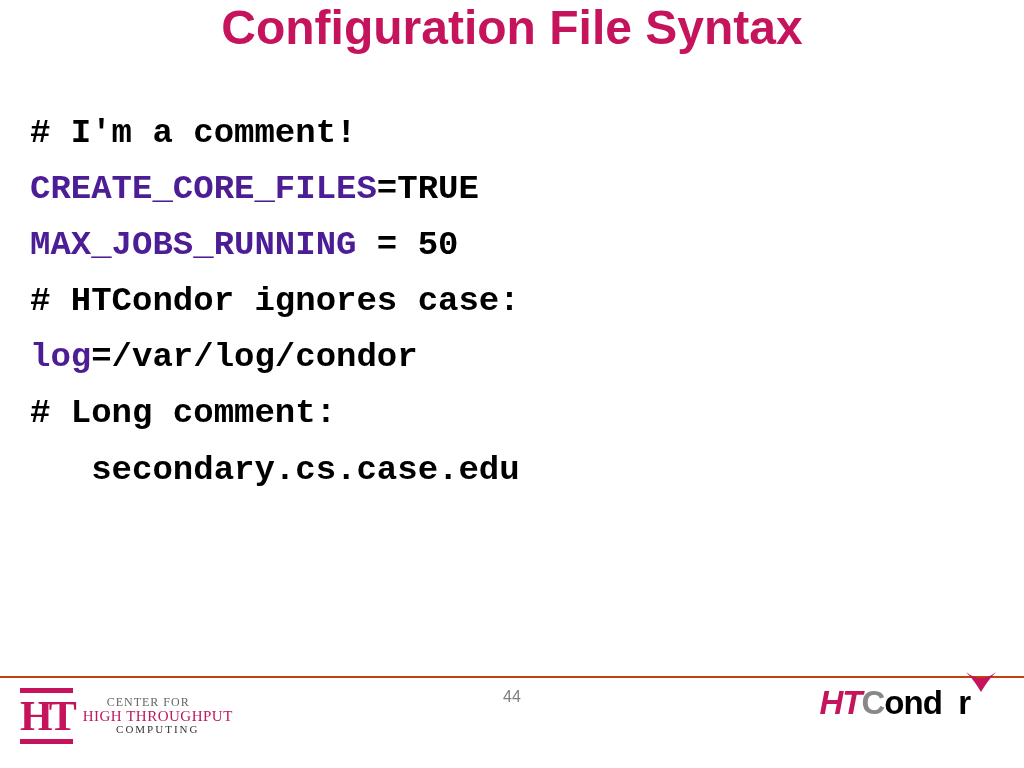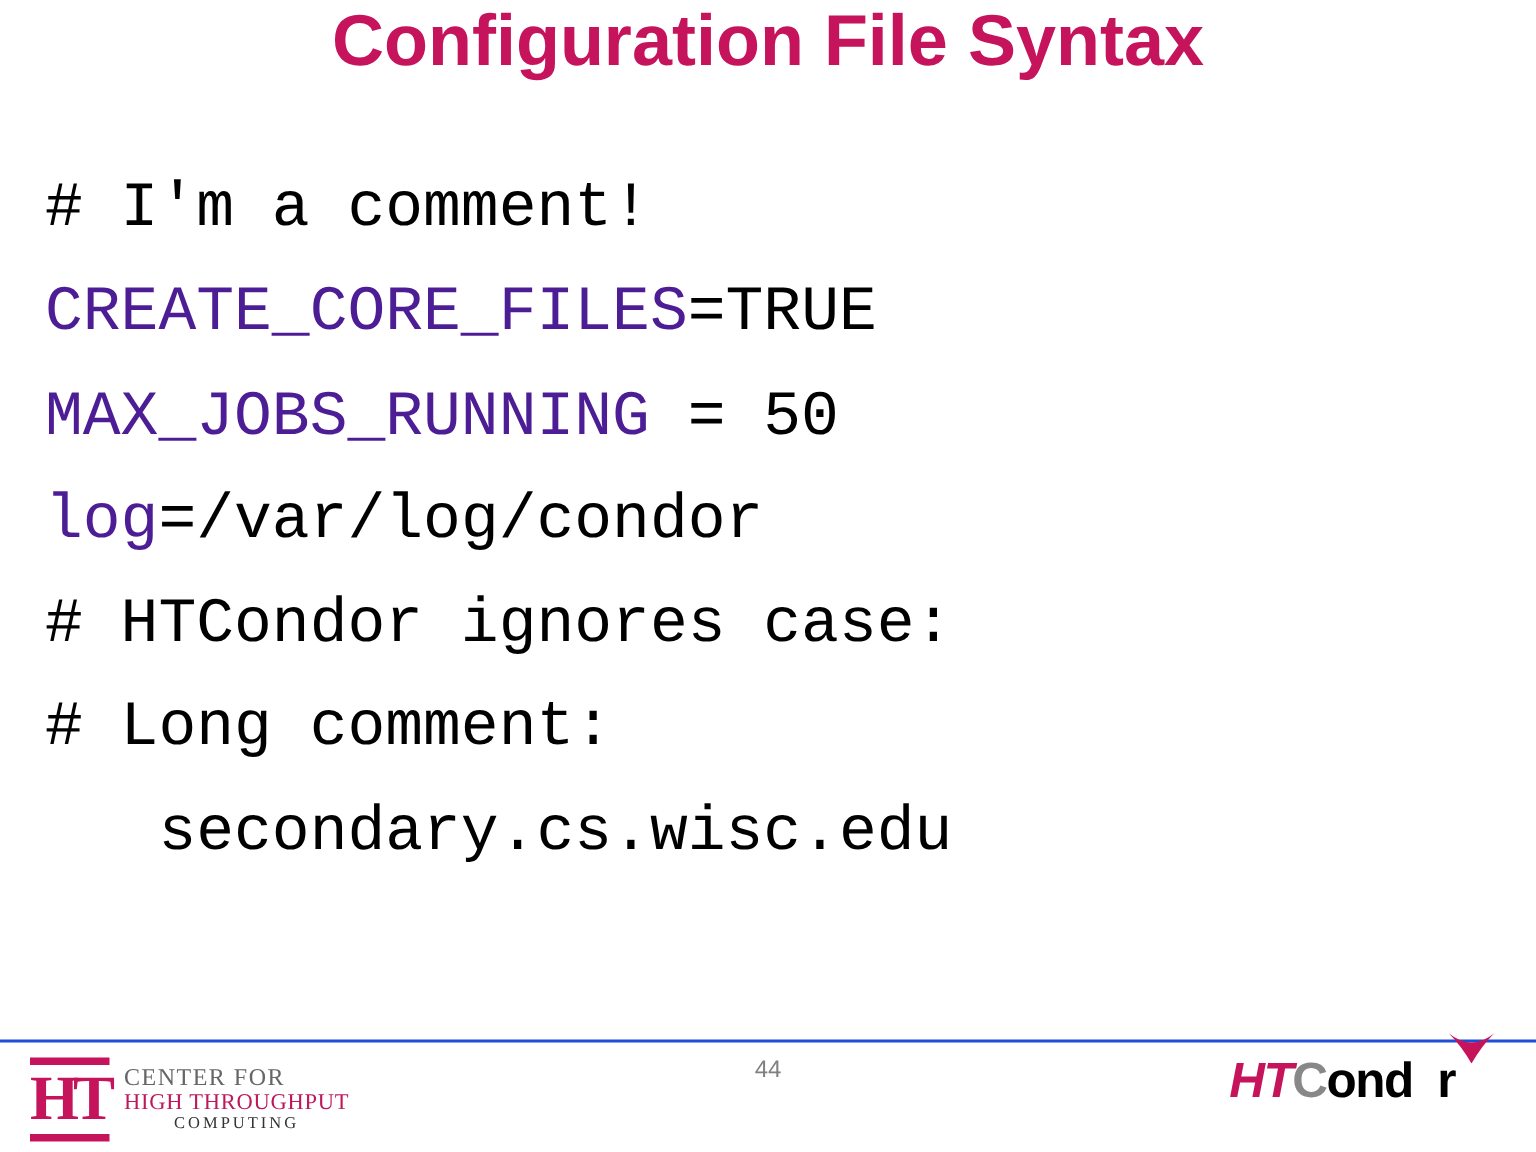--- a/index.html
+++ b/index.html
@@ -1,27 +1,27 @@
 <!DOCTYPE html>
 <html><head>
 <meta charset="utf-8">
 <style>
   * { margin: 0; padding: 0; box-sizing: border-box; }
   html, body { width: 1024px; height: 768px; background: #fff; font-family: Arial, Helvetica, sans-serif; overflow: hidden; }
   .slide { position: relative; width: 1024px; height: 768px; }
   .title { text-align: center; font-size: 48px; font-weight: bold; color: #c5145c; }
-  .content { padding: 50px 30px 0 30px; font-family: "Courier New", Courier, monospace; font-size: 42px; font-weight: normal; line-height: 1.65; color: #000; }
+  .content { padding: 50px 30px 0 30px; font-family: "Courier New", Courier, monospace; font-size: 34px; font-weight: bold; line-height: 1.65; color: #000; }
   .key { color: #4c1d95; }
-  .footer { position: absolute; left: 0; right: 0; bottom: 0; height: 75px; border-top: 2px solid #1d4ed8; }
+  .footer { position: absolute; left: 0; right: 0; bottom: 0; height: 92px; border-top: 2px solid #c2410c; }
   .page-num { position: absolute; left: 50%; transform: translateX(-50%); top: 10px; font-size: 16px; color: #808080; }
   .logo-left { position: absolute; left: 20px; top: 10px; display: flex; align-items: center; gap: 10px; }
   .ht-mark { font-family: Georgia, serif; font-weight: 900; font-size: 42px; color: #c5145c; letter-spacing: -4px; line-height: 1; }
   .ht-mark .bar { display: inline-block; border-top: 5px solid #c5145c; border-bottom: 5px solid #c5145c; padding: 2px 0; }
   .chtc-text { line-height: 1.05; }
-  .chtc-line1 { font-size: 16px; letter-spacing: 1px; color: #666; font-family: Georgia, serif; }
+  .chtc-line1 { font-size: 12px; letter-spacing: 1px; color: #666; font-family: Georgia, serif; margin-left: 24px; }
   .chtc-line2 { font-size: 15px; color: #be185d; font-family: Georgia, serif; letter-spacing: 0.5px; }
   .chtc-line3 { font-size: 11px; letter-spacing: 2px; color: #333; font-family: Georgia, serif; text-align: center; }
   .logo-right { position: absolute; right: 20px; top: 8px; display: flex; align-items: center; }
   .htcondor { font-family: Arial, sans-serif; font-weight: 900; font-size: 33px; letter-spacing: -1px; line-height: 1; }
   .htcondor .ht { color: #c5145c; font-style: italic; }
   .htcondor .c { color: #888; }
   .htcondor .ondor { color: #000; }
   .bird { position: relative; top: -22px; left: -6px; }
   .bird svg { display: block; }
 </style>
@@ -29,24 +29,24 @@
 <body>
 
 <div class="slide">
 
   <h1 class="title">Configuration File Syntax</h1>
 
   <div class="content">
     <div># I'm a comment!</div>
     <div><span class="key">CREATE_CORE_FILES</span><span>=TRUE</span></div>
     <div><span class="key">MAX_JOBS_RUNNING</span><span> = 50</span></div>
+    <div># HTCondor ignores case:</div>
     <div><span class="key">log</span><span>=/var/log/condor</span></div>
-    <div># HTCondor ignores case:</div>
     <div># Long comment:</div>
-    <div><span style="white-space: pre;">   secondary.cs.wisc.edu</span></div>
+    <div><span style="white-space: pre;">   secondary.cs.case.edu</span></div>
   </div>
 
   <div class="footer">
     <div class="logo-left">
       <div class="ht-mark"><span class="bar">HT</span></div>
       <div class="chtc-text">
         <div class="chtc-line1">CENTER FOR</div>
         <div class="chtc-line2">HIGH THROUGHPUT</div>
         <div class="chtc-line3">COMPUTING</div>
       </div>

